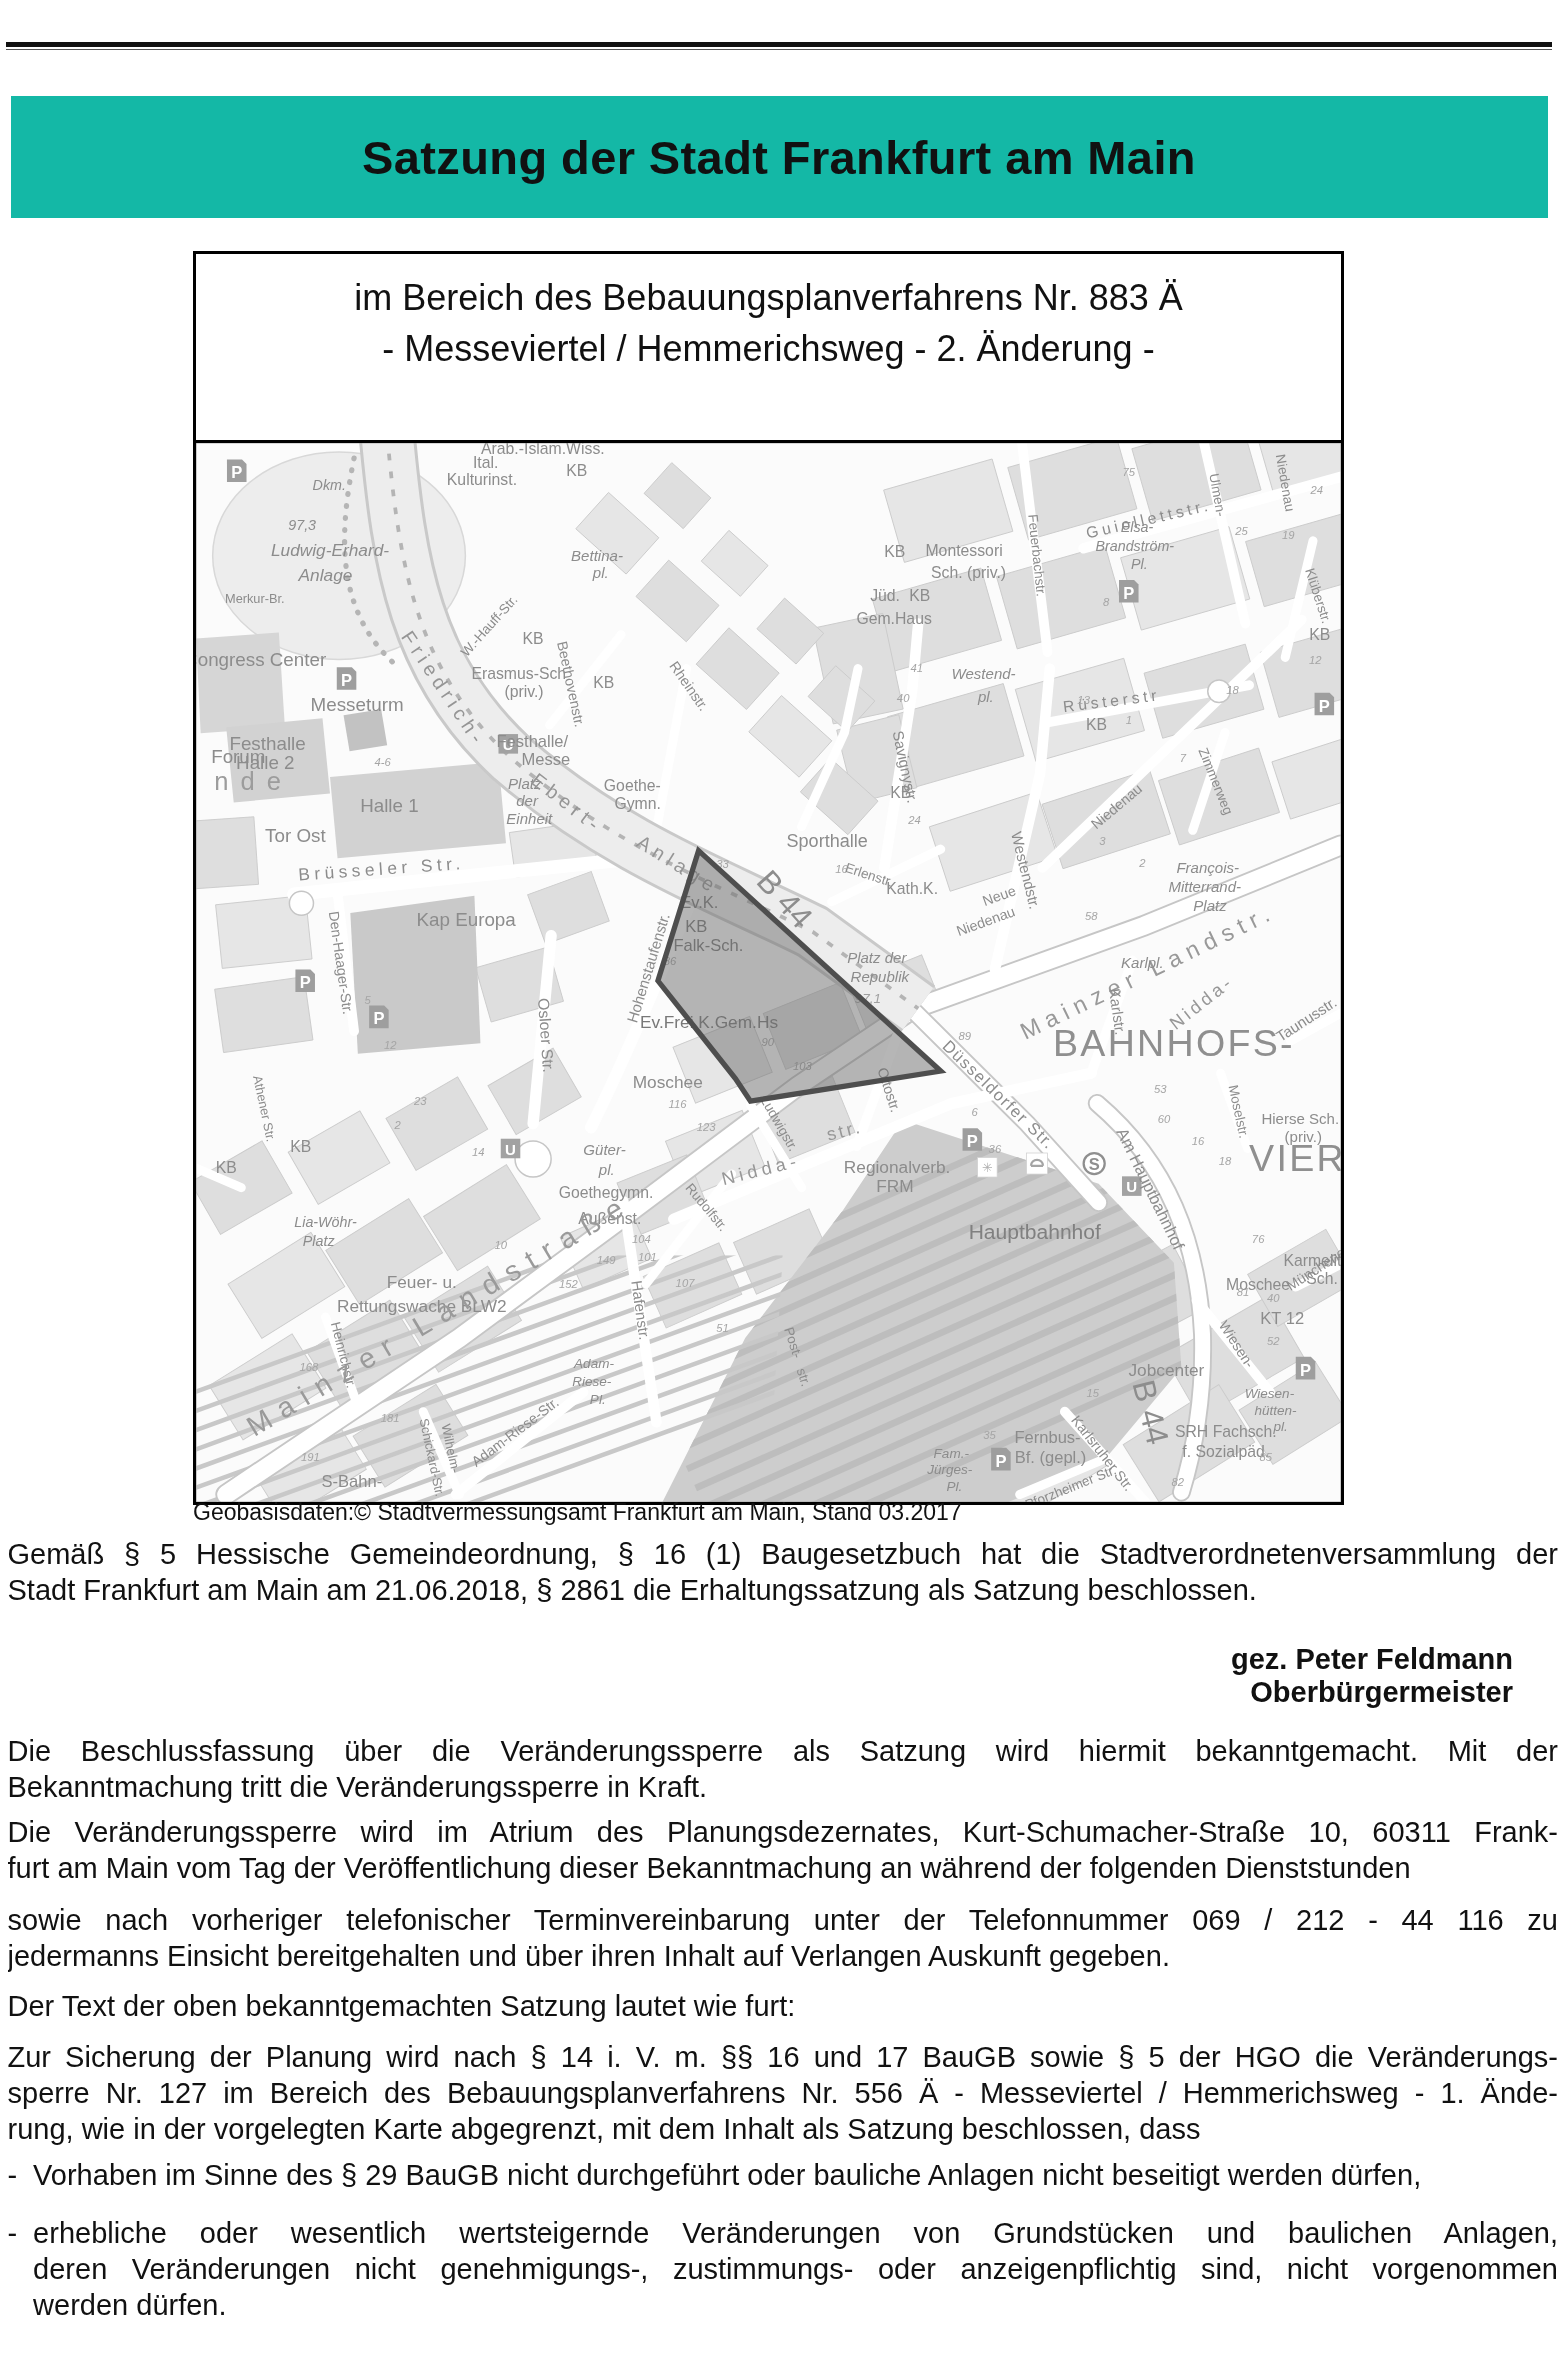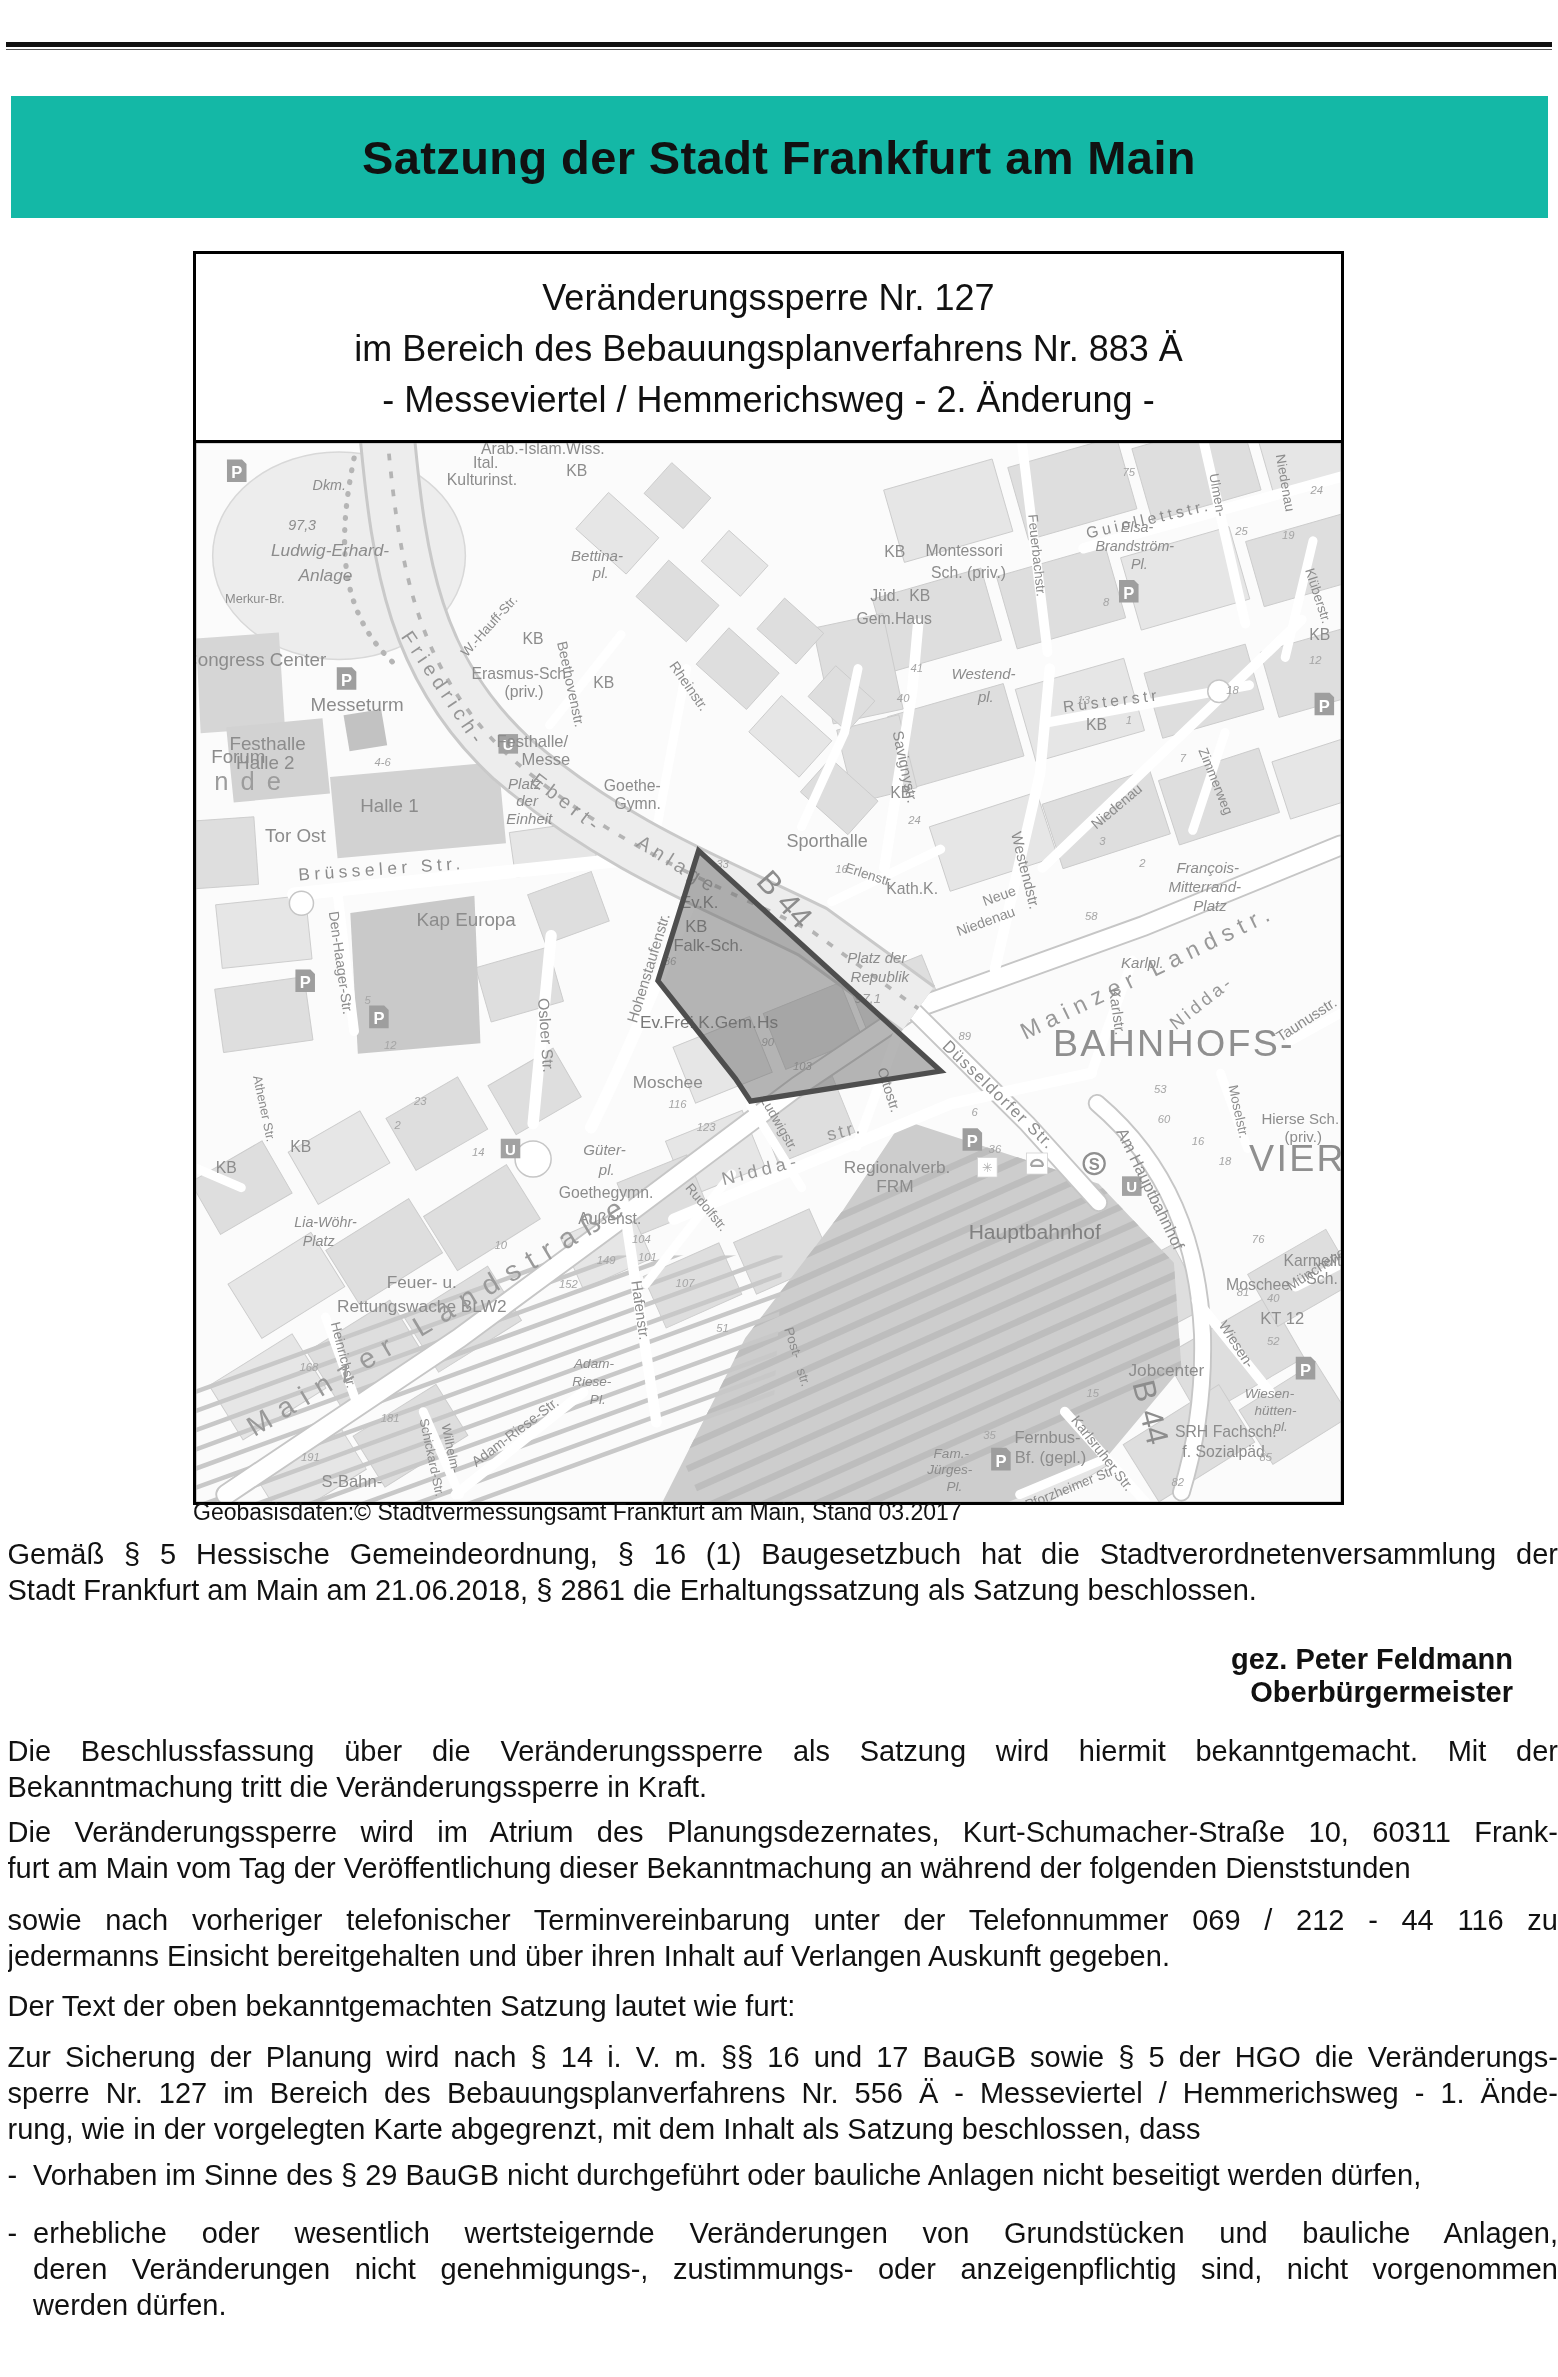--- a/index.html
+++ b/index.html
@@ -36,21 +36,20 @@
 
 <div class="page">
   <div class="rule"></div>
 
   <div class="banner">
     <span>Satzung der Stadt Frankfurt am Main</span>
   </div>
 
   <div class="figure">
     <div class="fig-title" id="fig-title">
-        <div>Veränderungssperre Nr. 127</div>
         <div>im Bereich des Bebauungsplanverfahrens Nr. 883 Ä</div>
         <div>- Messeviertel / Hemmerichsweg - 2. Änderung -</div>
       </div>
     <div class="map-wrap">
       <svg id="map" viewBox="0 0 1522 1408" width="1145" height="1059">
         <defs>
           <clipPath id="clip-map">
               <rect x="0" y="0" width="1522" height="1408"></rect>
             </clipPath>
           <clipPath id="clip-station">
@@ -527,20 +526,20 @@
       </div>
       <div class="blk bullet" style="margin-bottom: 22px;">
         <span class="dash">-</span>
         <div class="cont">
           <div class="line">Vorhaben im Sinne des § 29 BauGB nicht durchgeführt oder bauliche Anlagen nicht beseitigt werden dürfen,</div>
         </div>
       </div>
       <div class="blk bullet" style="margin-bottom: 0px;">
         <span class="dash">-</span>
         <div class="cont">
-          <div class="line just">erhebliche oder wesentlich wertsteigernde Veränderungen von Grundstücken und bauliche Anlagen,</div>
+          <div class="line just">erhebliche oder wesentlich wertsteigernde Veränderungen von Grundstücken und baulichen Anlagen,</div>
           <div class="line just">deren Veränderungen nicht genehmigungs-, zustimmungs- oder anzeigenpflichtig sind, nicht vorgenommen</div>
           <div class="line">werden dürfen.</div>
         </div>
       </div>
     </div>
 </div>
 
 
 </body></html>

